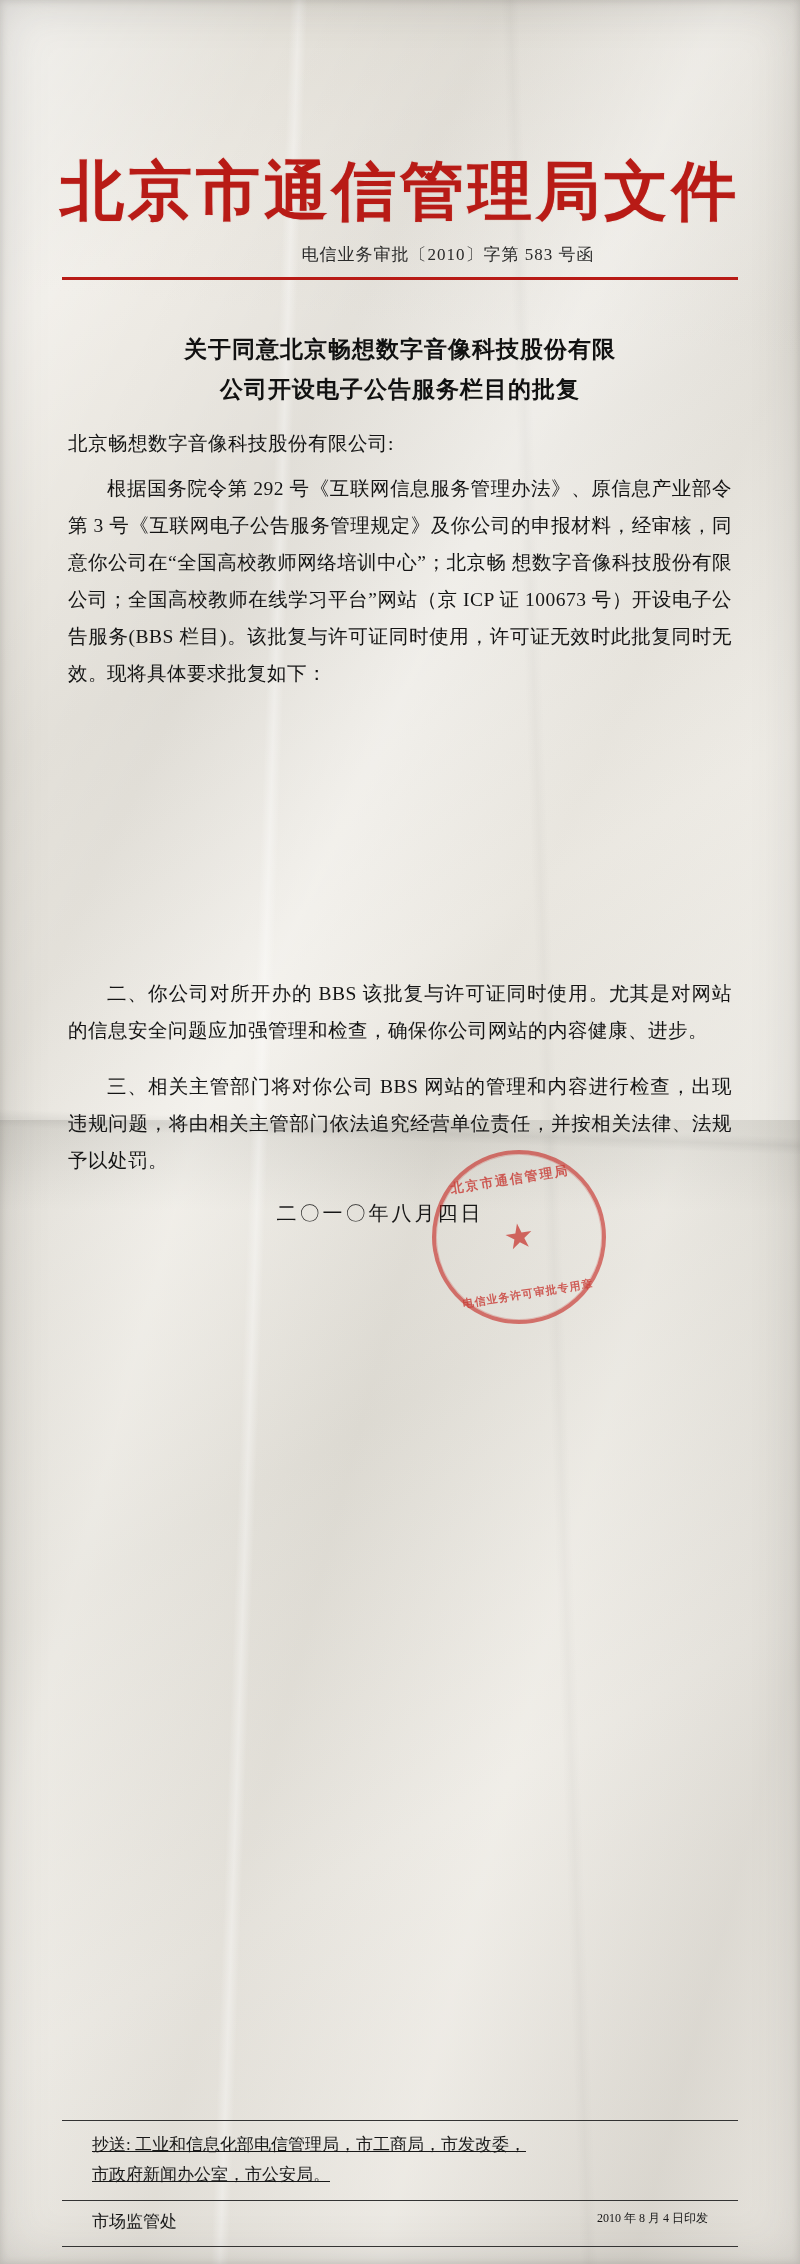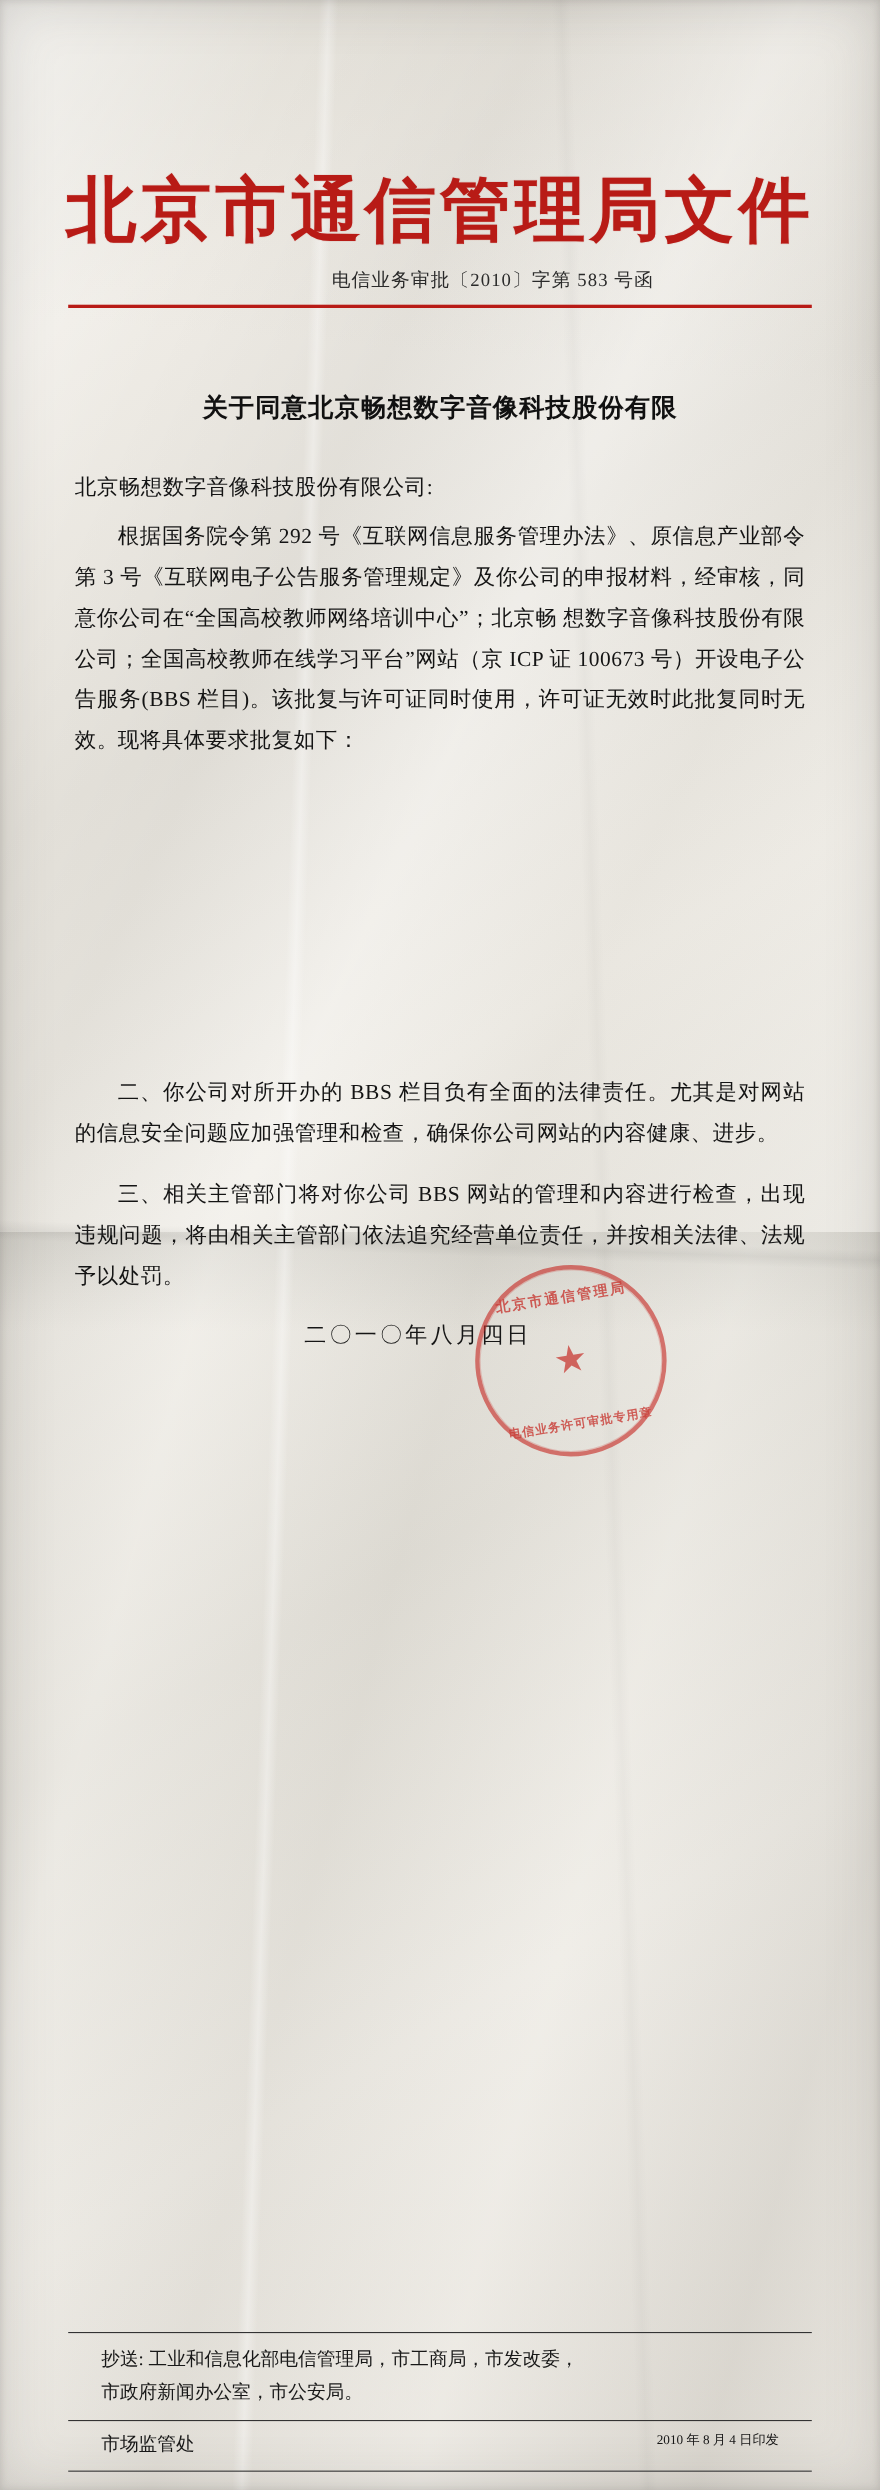--- a/index.html
+++ b/index.html
@@ -92,21 +92,20 @@
     position: absolute;
     top: 330px;
     left: 80px;
     width: 640px;
     text-align: center;
     font-size: 23px;
     font-weight: bold;
     line-height: 40px;
     color: #111;
     letter-spacing: 1px;
-    margin-top: 21px;
   }
   .body-block {
     position: absolute;
     left: 68px;
     width: 664px;
     font-size: 19.5px;
     line-height: 37px;
     color: #141414;
     letter-spacing: 0.5px;
     text-align: justify;
@@ -177,20 +176,21 @@
   .rule-b { top: 2200px; }
   .rule-c { top: 2246px; }
   .cc-block {
     position: absolute;
     top: 2130px;
     left: 92px;
     width: 640px;
     font-size: 17px;
     line-height: 30px;
     color: #181818;
+    text-decoration: underline;
   }
   .footer-left {
     position: absolute;
     top: 2210px;
     left: 92px;
     font-size: 17px;
     color: #181818;
   }
   .footer-right {
     position: absolute;
@@ -218,27 +218,28 @@
   <div class="page-inner">
 
     <div class="doc-title">北京市通信管理局文件</div>
 
     <div class="doc-number">电信业务审批〔2010〕字第 583 号函</div>
 
     <div class="red-rule"></div>
 
     <div class="subject">
       <div>关于同意北京畅想数字音像科技股份有限</div>
+      <div>公司开设电子公告服务栏目的批复</div>
     </div>
 
     <div class="body-block addressee">北京畅想数字音像科技股份有限公司:</div>
 
     <div class="body-block para-1 indent">根据国务院令第 292 号《互联网信息服务管理办法》、原信息产业部令第 3 号《互联网电子公告服务管理规定》及你公司的申报材料，经审核，同意你公司在“全国高校教师网络培训中心”；北京畅 想数字音像科技股份有限公司；全国高校教师在线学习平台”网站（京 ICP 证 100673 号）开设电子公告服务(BBS 栏目)。该批复与许可证同时使用，许可证无效时此批复同时无效。</div>
     <div class="body-block para-2 indent">现将具体要求批复如下：</div>
-    <div class="body-block para-4 indent">二、你公司对所开办的 BBS 栏目负有全面的法律责任。尤其是对网站的信息安全问题应加强管理和检查，确保你公司网站的内容健康、进步。</div>
+    <div class="body-block para-4 indent">二、你公司对所开办的 BBS 该批复与许可证同时使用。尤其是对网站的信息安全问题应加强管理和检查，确保你公司网站的内容健康、进步。</div>
     <div class="body-block para-5 indent">三、相关主管部门将对你公司 BBS 网站的管理和内容进行检查，出现违规问题，将由相关主管部门依法追究经营单位责任，并按相关法律、法规予以处罚。</div>
 
     <div class="sign-date">二〇一〇年八月四日</div>
 
     <div class="seal">
       <div class="seal-text-top">北京市通信管理局</div>
       <div class="seal-star">★</div>
       <div class="seal-text-bottom">电信业务许可审批专用章</div>
     </div>
 

